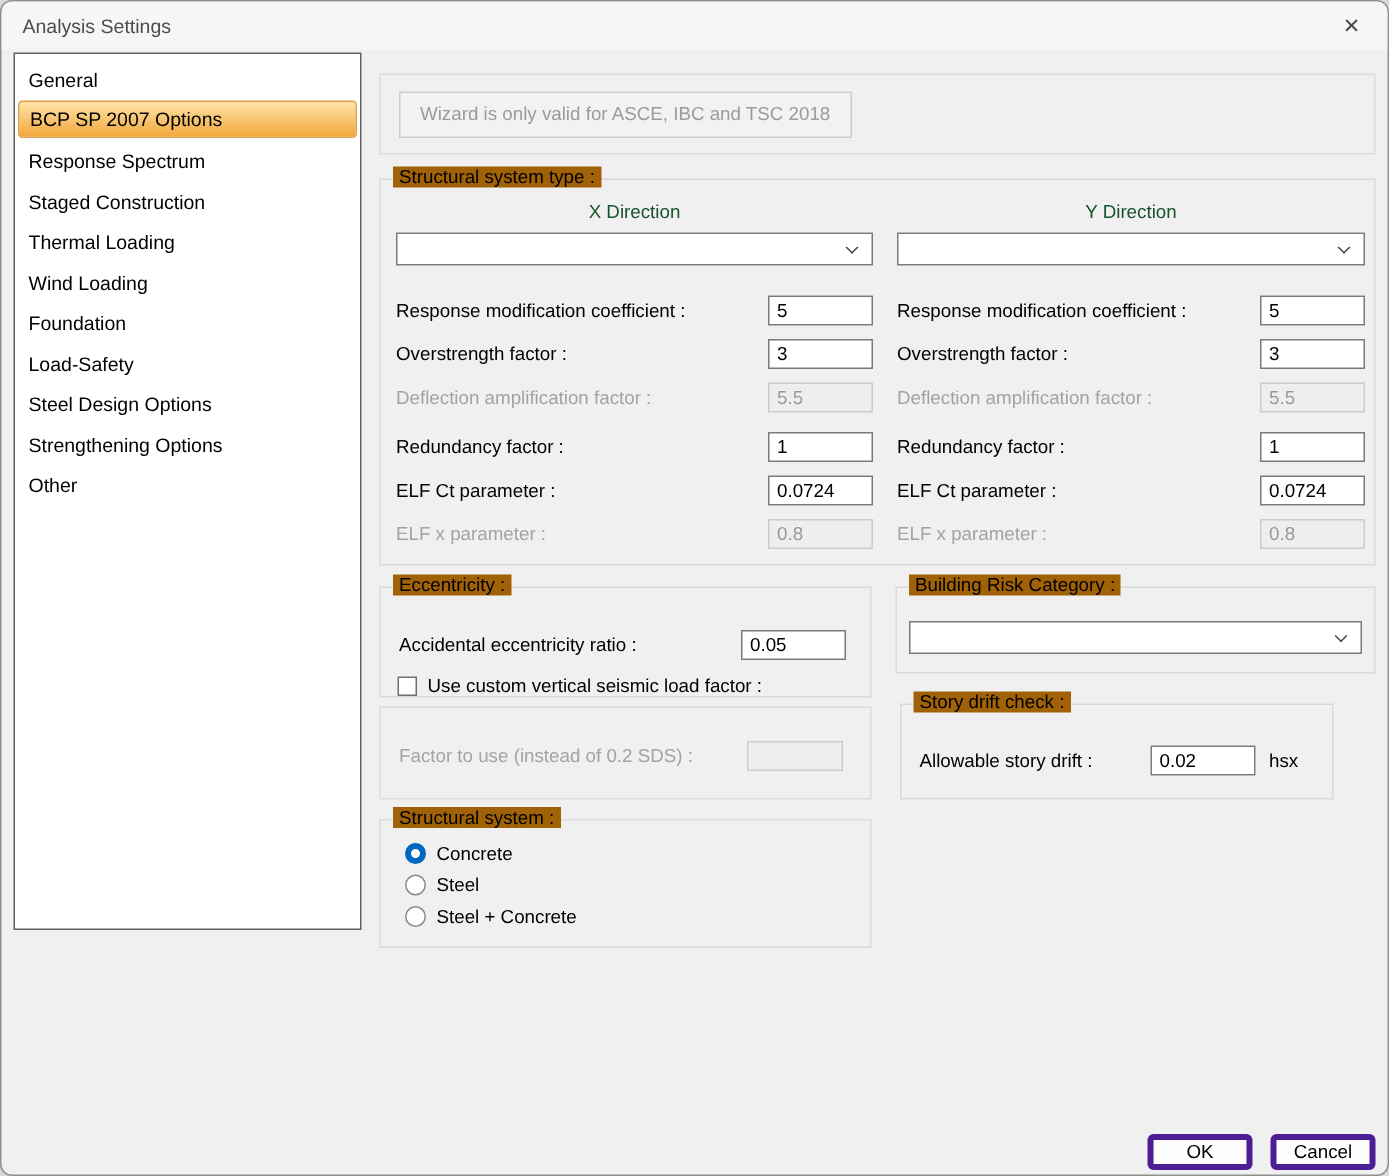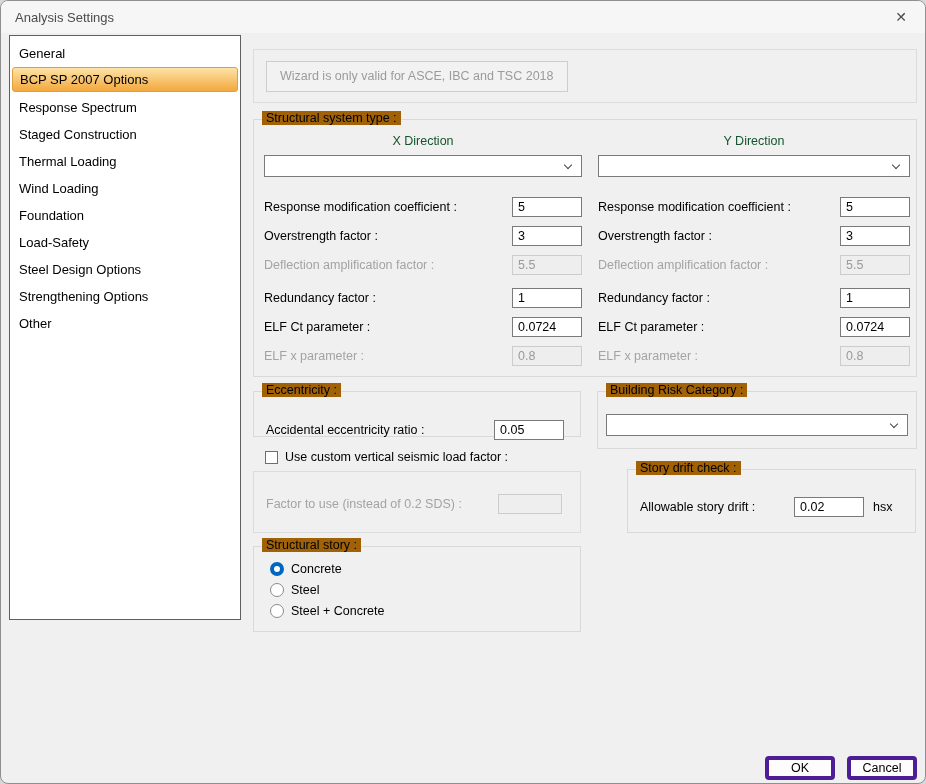--- a/index.html
+++ b/index.html
@@ -50,36 +50,36 @@
   .field-row.first { margin-top:19px;gap:40px; }
   .field-row.gap { margin-top:12px; }
   .flabel { flex:1; font-size:12.5px; color:#000; white-space:nowrap; }
   .field-row.dim .flabel { color:#a3a3a3; }
 
   .tbox { width:70px; height:20px; border:1px solid #7a7a7a; background:#fff;
           font-family:inherit; font-size:12.5px; padding:0 5px; color:#000; }
   .tbox.off { background:#eeeeee; border-color:#cccccc; color:#9a9a9a; }
 
   
-  .ecc-group { left:252px; top:390px; width:328px; height:46px; }
+  .ecc-group { left:252px; top:390px; width:328px; height:74px; }
   .ecc-row { position:absolute; left:12px; right:16px; top:27px; height:21px; display:flex; align-items:center; }
   .risk-group { left:596px; top:390px; width:320px; height:58px; }
   .risk-combo { position:absolute; left:8px; right:8px; top:22px; }
 
   
   .check-row { position:absolute; left:264px; top:448px; height:16px; display:flex; align-items:center; gap:7px; }
   .checkbox { width:13px; height:13px; border:1px solid #6e6e6e; background:#fff; }
   .check-label { font-size:12.5px; color:#000; white-space:nowrap; }
   .factor-box { position:absolute; left:252px; top:470px; width:328px; height:62px; border:1px solid #dcdcdc; }
   .factor-row { position:absolute; left:12px; right:18px; top:21px; height:21px; display:flex; align-items:center; }
   .factor-row .flabel { color:#a3a3a3; }
   .factor-row .tbox { width:64px; }
 
   
-  .drift-group { left:626px; top:468px; width:289px; height:64px;text-decoration:underline; }
+  .drift-group { left:599px; top:468px; width:289px; height:64px;text-decoration:underline; }
   .drift-row { position:absolute; left:12px; right:12px; top:26px; height:21px; display:flex; align-items:center; }
   .unit { font-size:12.5px; color:#000; margin-left:9px; width:30px; }
 
   
   .struct-group { left:252px; top:545px; width:328px; height:86px; padding:14px 0 0 16px; }
   .radio-row { display:flex; align-items:center; gap:7px; height:16px; margin-bottom:5px; cursor:default; }
   .radio { width:14px; height:14px; border-radius:50%; border:1px solid #8a8a8a; background:#fff; }
   .radio.on { border:4px solid #0067c0; }
   .radio-label { font-size:12.5px; color:#000; }
 
@@ -216,21 +216,21 @@
   <div class="group drift-group">
     <span class="legend">Story drift check :</span>
     <div class="drift-row">
       <span class="flabel">Allowable story drift :</span>
       <input class="tbox" value="0.02" style="">
       <span class="unit">hsx</span>
     </div>
   </div>
 
   <div class="group struct-group">
-    <span class="legend">Structural story :</span>
+    <span class="legend">Structural system :</span>
     <div class="radio-row">
       <span class="radio on"></span>
       <span class="radio-label">Concrete</span>
     </div>
     <div class="radio-row">
       <span class="radio"></span>
       <span class="radio-label">Steel</span>
     </div>
     <div class="radio-row">
       <span class="radio"></span>

